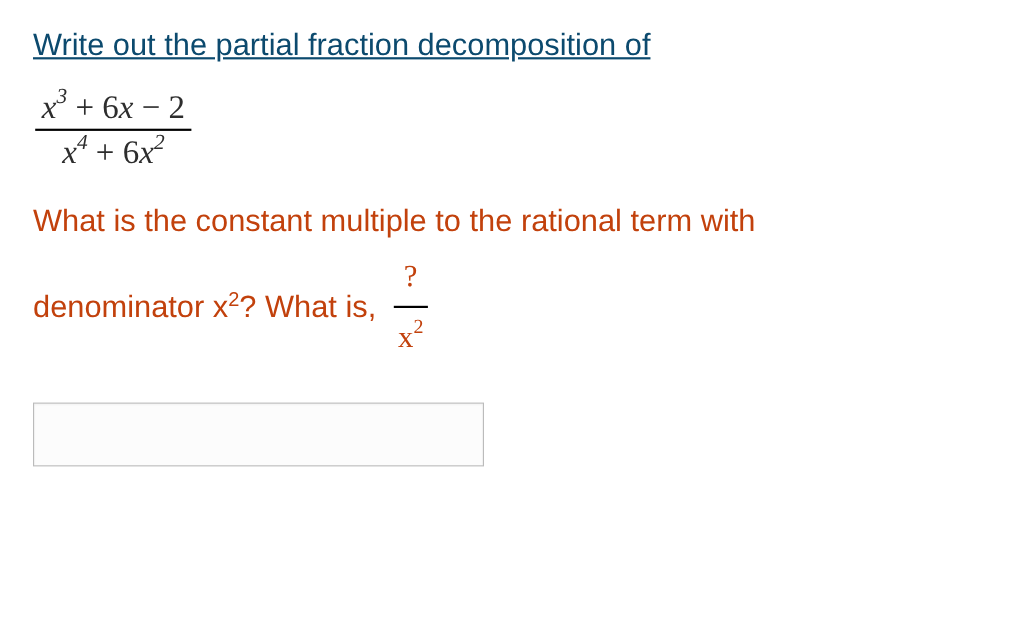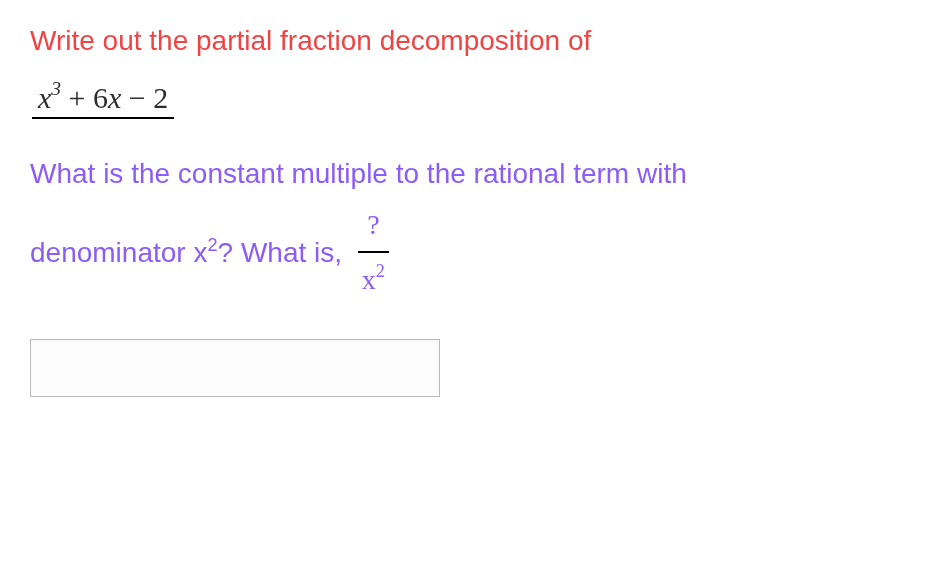--- a/index.html
+++ b/index.html
@@ -11,29 +11,30 @@
       font-family: 'Segoe UI', -apple-system, BlinkMacSystemFont, sans-serif;
       font-size: 28px;
       color: #2d2d2d;
       padding: 20px 30px;
       background: #fff;
       width: 938px;
     }
     .question-text {
       line-height: 1.5;
       margin-bottom: 18px;
-      color: #ef4444;
+      color: #0c4a6e;
+      text-decoration: underline;
     }
     .math-fraction {
       display: inline-block;
       text-align: center;
       vertical-align: middle;
       font-family: 'Cambria Math', 'Times New Roman', serif;
       font-style: italic;
-      margin-bottom: 28px;
+      margin-bottom: 18px;
       margin-left: 2px;
     }
     .math-fraction .numerator {
       display: block;
       padding: 0 6px 2px 6px;
       border-bottom: 2px solid #000;
       font-size: 30px;
     }
     .math-fraction .denominator {
       display: block;
@@ -42,21 +43,21 @@
     }
     .sup {
       font-size: 0.65em;
       vertical-align: super;
       position: relative;
       top: -2px;
     }
     .question-part2 {
       line-height: 1.9;
       margin-bottom: 30px;
-      color: #8b5cf6;
+      color: #c2410c;
     }
     .inline-sup {
       font-size: 0.65em;
       vertical-align: super;
     }
     .inline-fraction {
       display: inline-block;
       text-align: center;
       vertical-align: middle;
       font-family: 'Cambria Math', 'Times New Roman', serif;
@@ -100,20 +101,23 @@
 <body>
 
 
 
 <div class="question-text">Write out the partial fraction decomposition of</div>
 
 <div class="math-fraction">
   <span class="numerator">
     <span>x</span><span class="sup">3</span><span class="plus"> + </span><span class="num">6</span><span>x</span><span class="minus"> − </span><span class="num">2</span>
   </span>
+  <span class="denominator">
+    <span>x</span><span class="sup">4</span><span class="plus"> + </span><span class="num">6</span><span>x</span><span class="sup">2</span>
+  </span>
 </div>
 
 <div class="question-part2">
   <span>What is the constant multiple to the rational term with</span><br>
   <span>denominator x</span><span class="inline-sup">2</span><span>? What is, </span>
   <span class="inline-fraction">
     <span class="numerator">?</span>
     <span class="denominator"><span>x</span><span class="sup">2</span></span>
   </span>
 </div>

